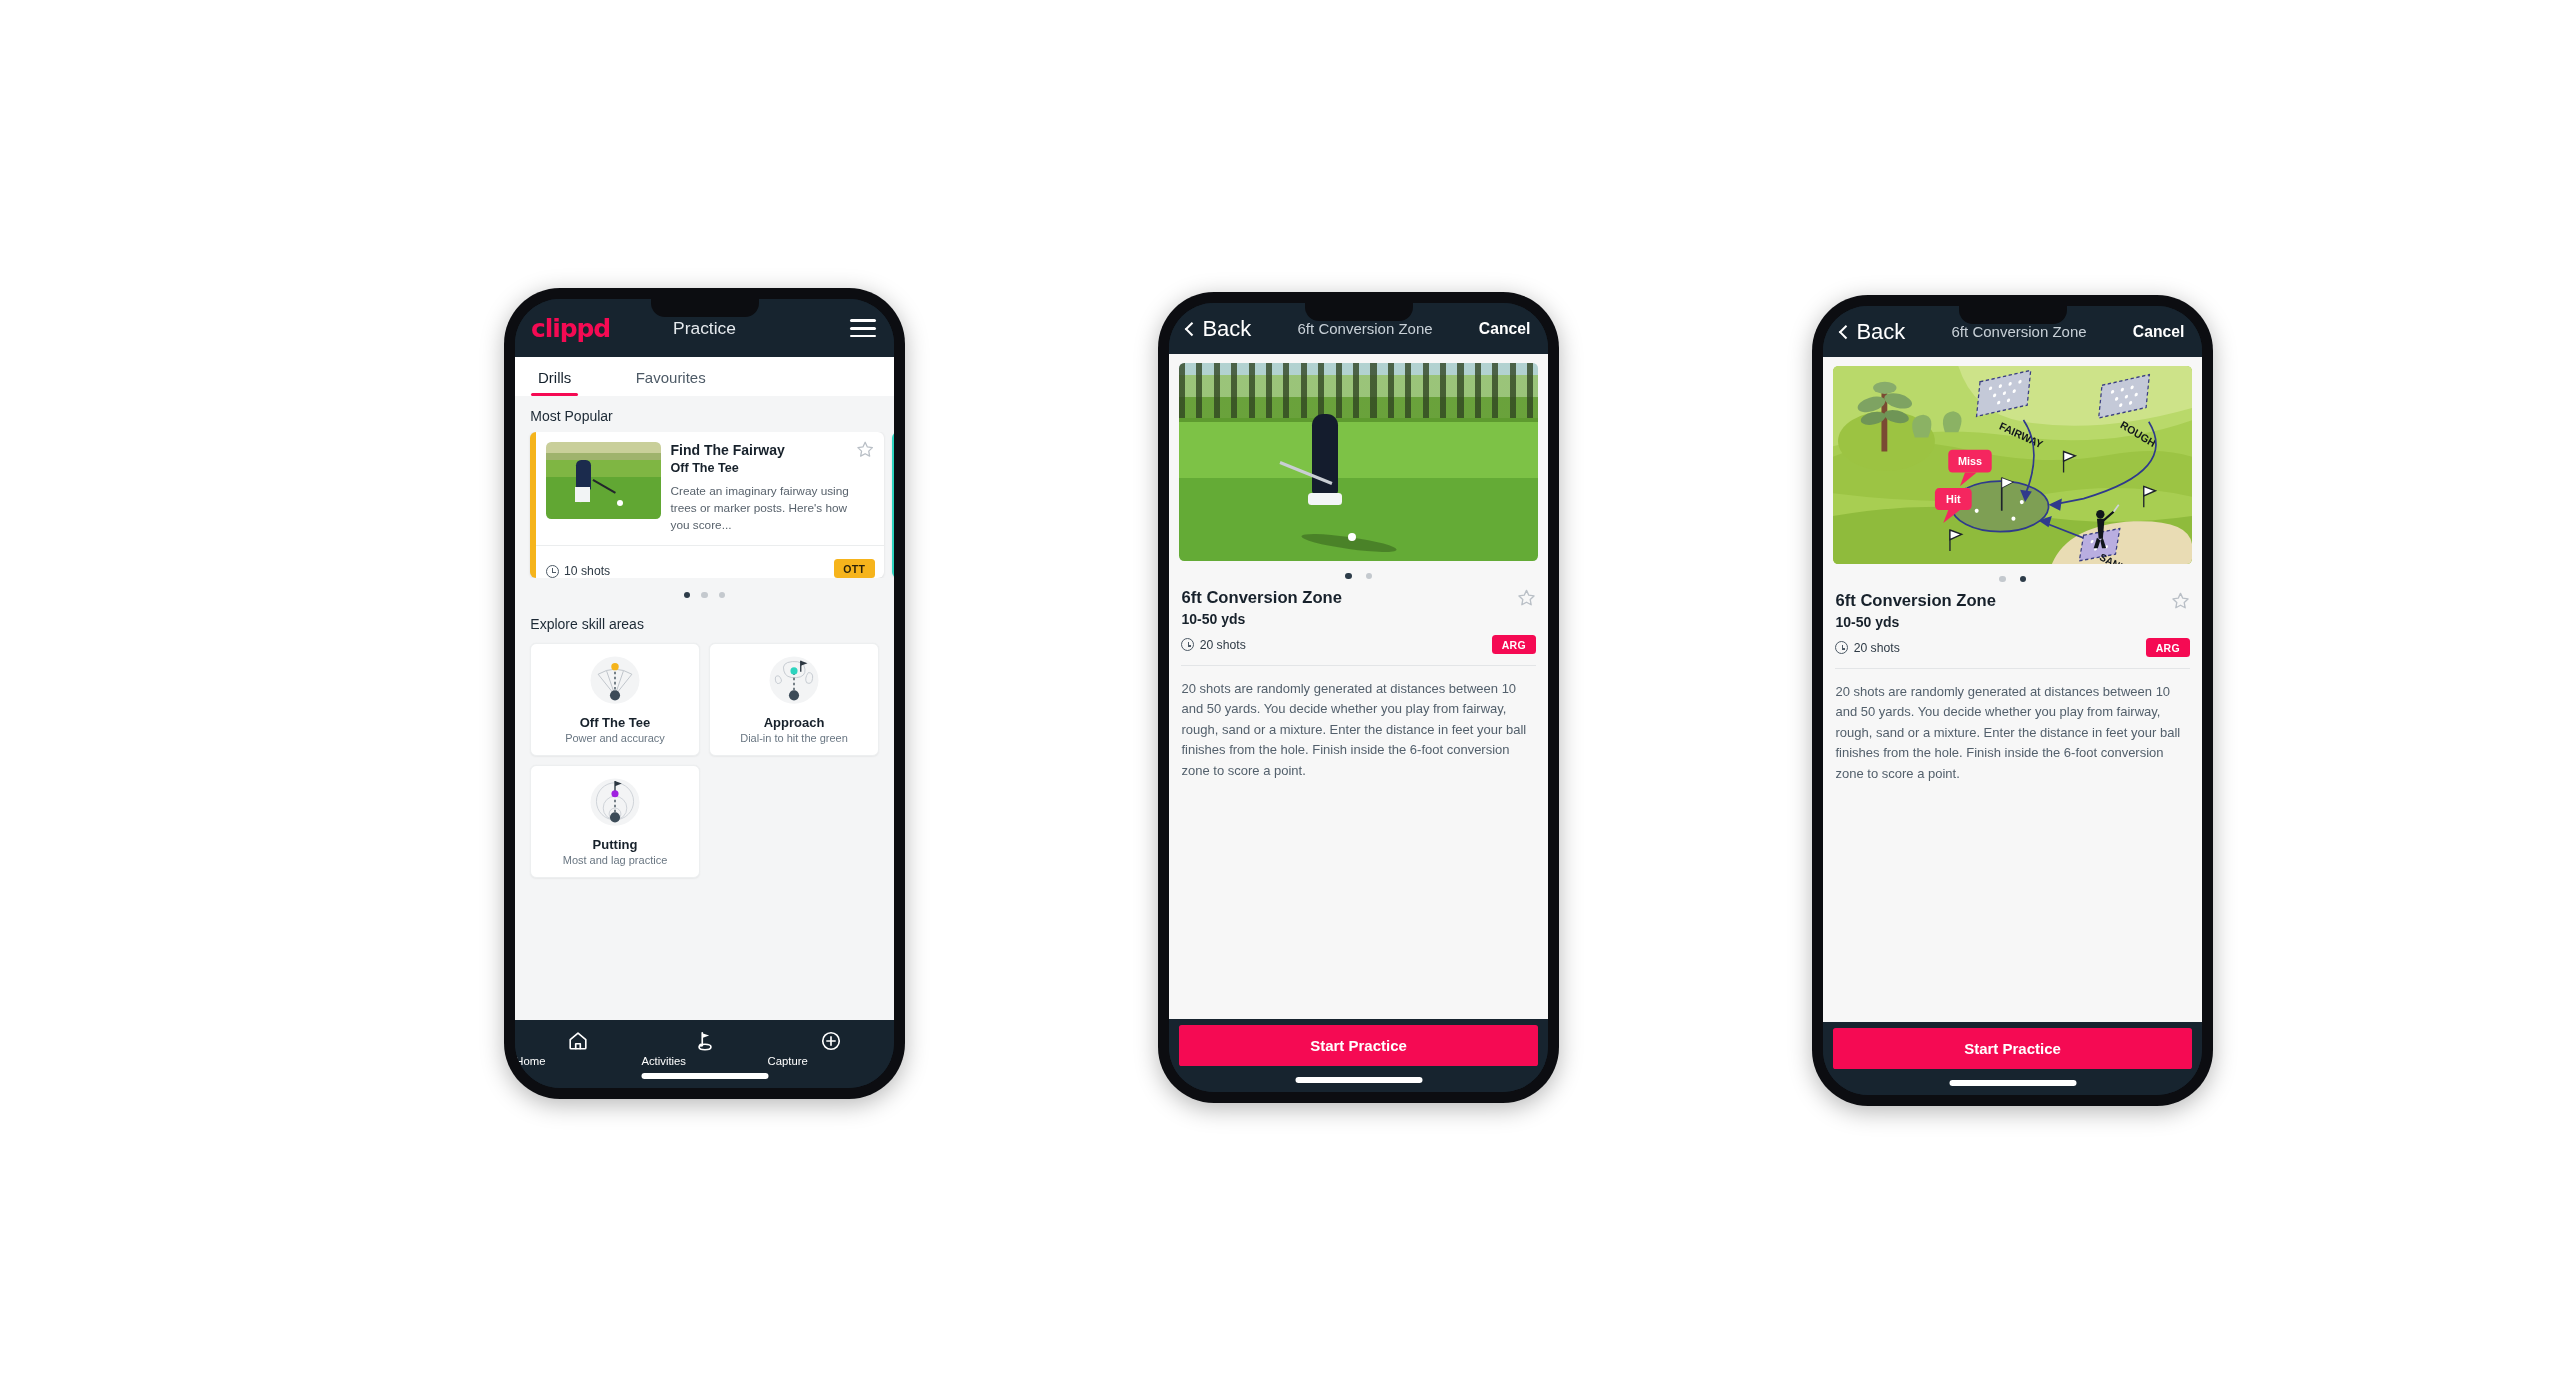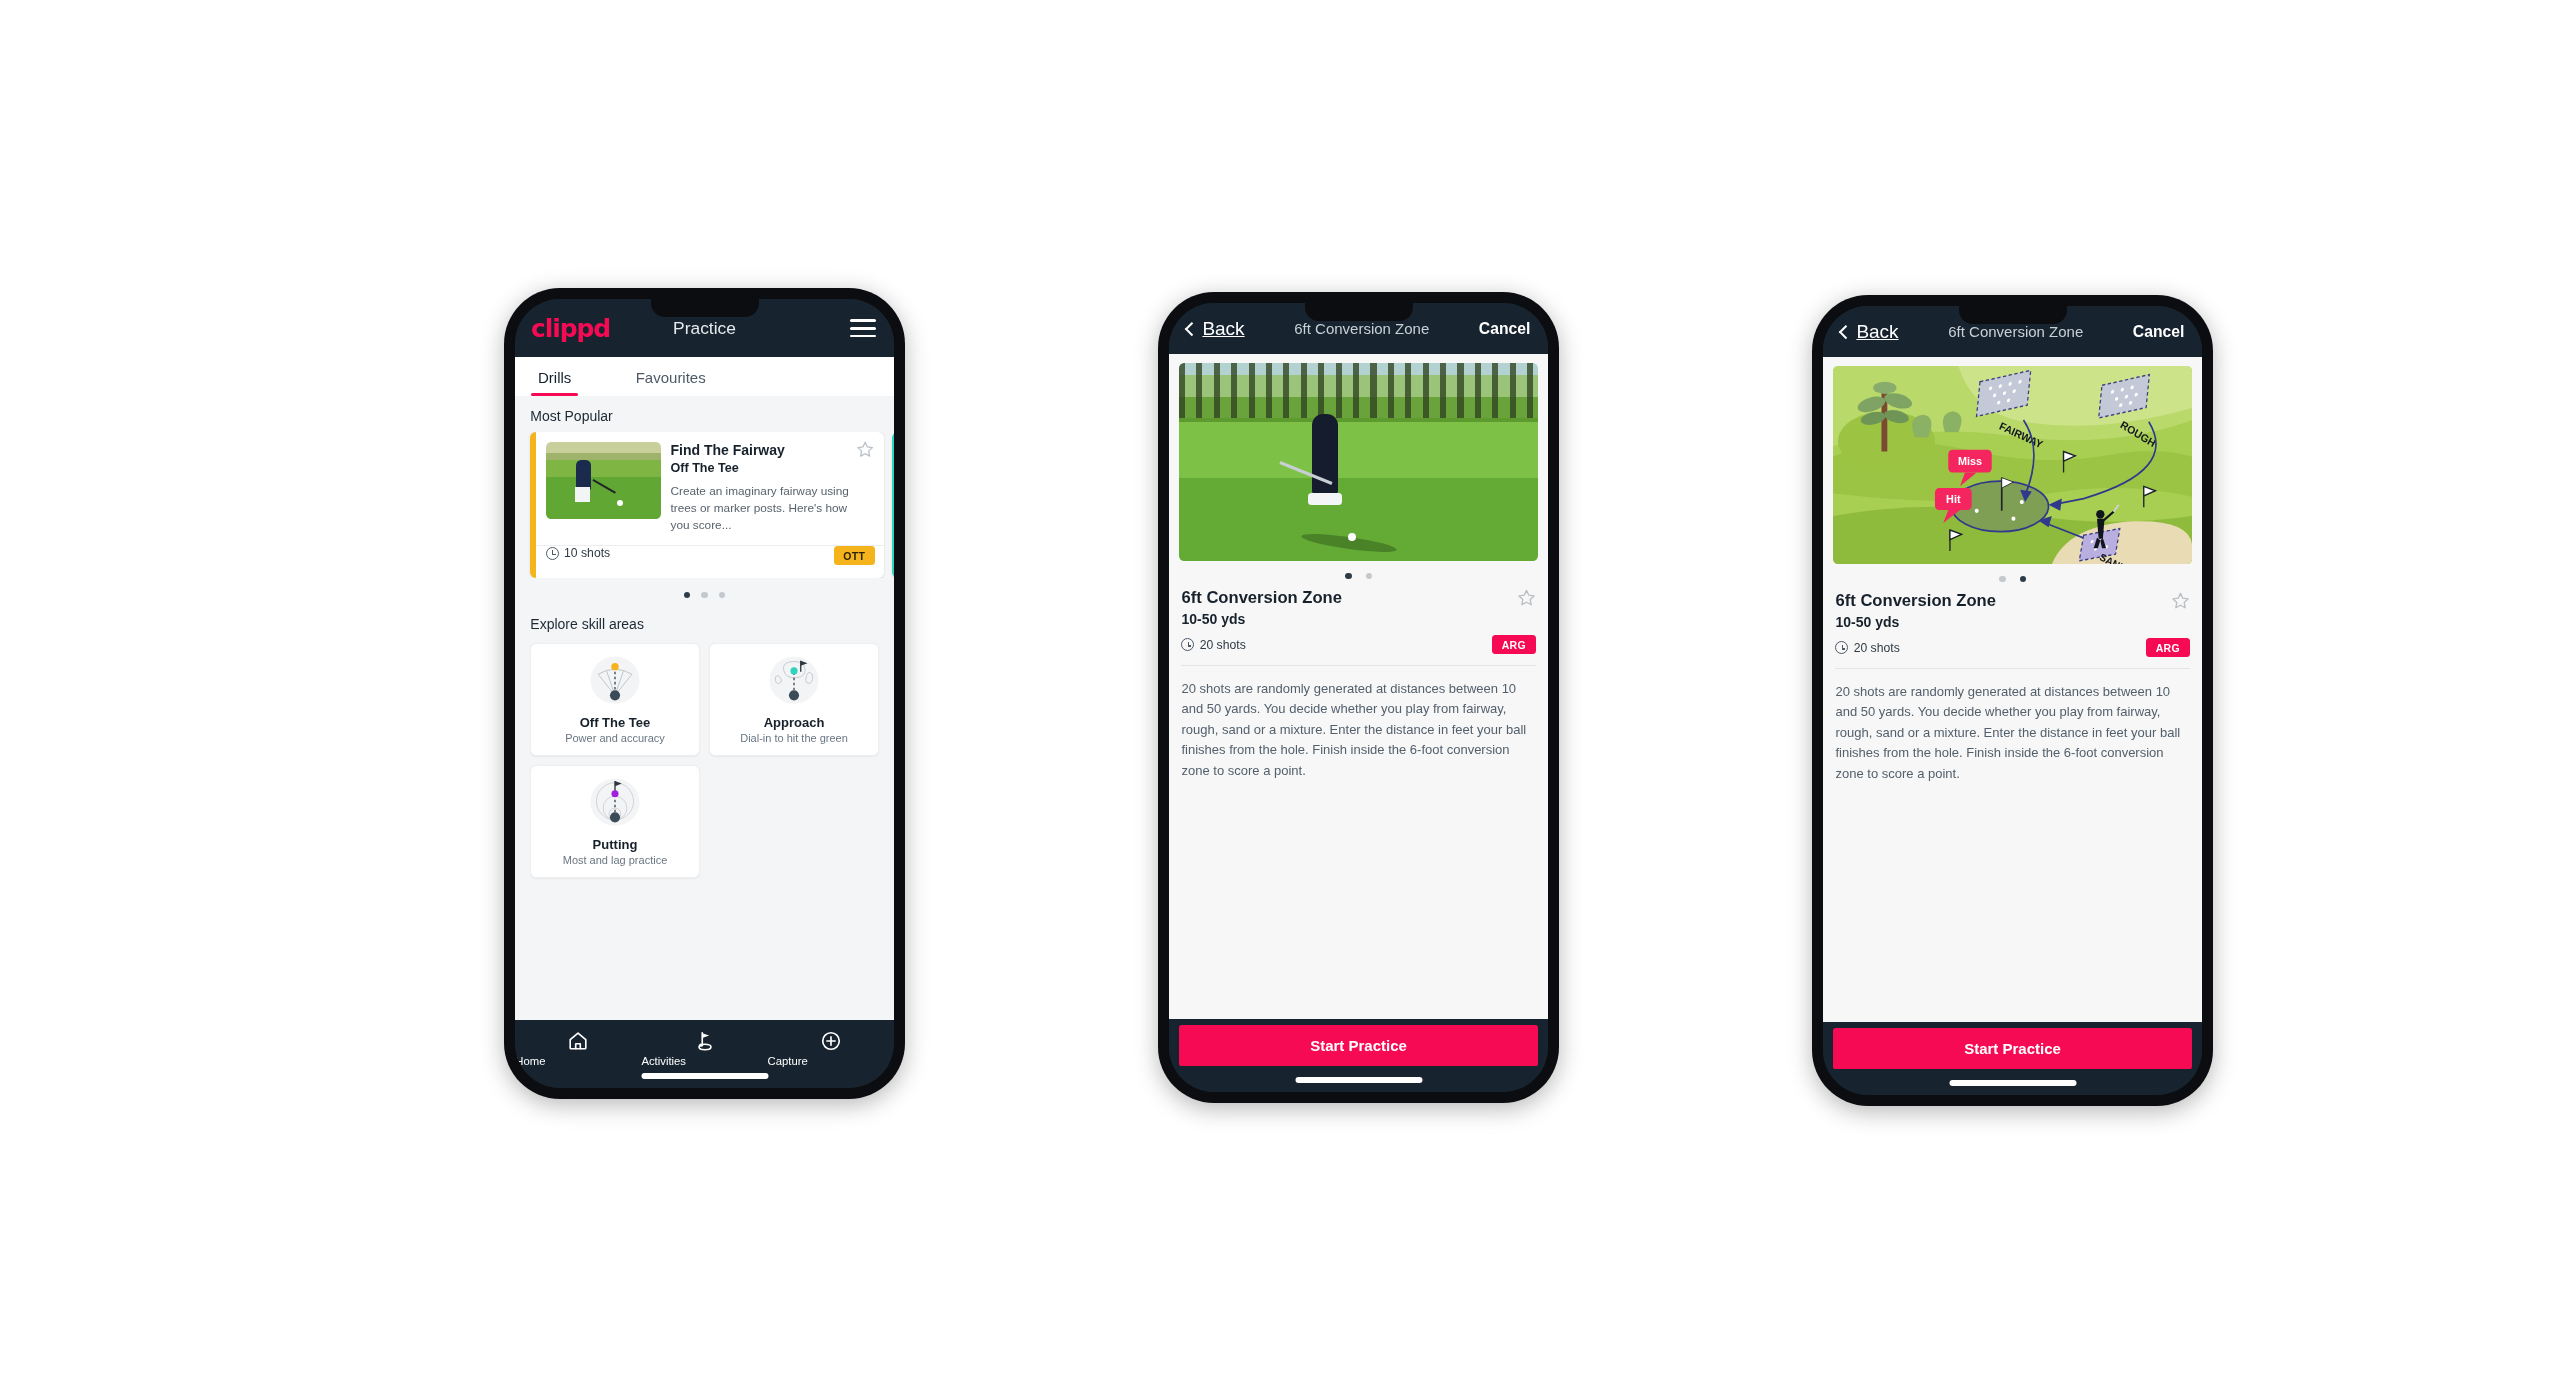--- a/index.html
+++ b/index.html
@@ -103,21 +103,21 @@
   .drill-name { font-size: 14px; font-weight: 700; color: #17212b; line-height: 1.25; }
   .drill-cat { font-size: 12.6px; font-weight: 700; color: #17212b; margin-top: 1.7px; }
   .drill-desc { font-size: 11.8px; color: #58626c; line-height: 1.45; margin-top: 7.8px; }
   .star {
     position: absolute; top: -1.7px; right: 0; width: 18.3px; height: 18.3px;
     color: #b9bfc6;
   }
   .star svg { width: 100%; height: 100%; display: block; }
 
   .drill-foot {
-    border-top: 0.9px solid #ebedee; height: 33px; display: flex; align-items: flex-start;
+    border-top: 0.9px solid #ebedee; height: 33px; display: flex; align-items: flex-end;
     padding: 0 9.6px; justify-content: space-between;
   }
   .shots { display: flex; align-items: center; gap: 5.2px; font-size: 12.2px; color: #2e3a45; }
   .clock-ic {
     width: 13px; height: 13px; border: 1.4px solid #4d5a66; border-radius: 50%;
     position: relative; flex: 0 0 auto;
   }
   .clock-ic::before { content:""; position:absolute; left:5.2px; top:2.6px; width:1.4px; height:4.4px; background:#4d5a66; }
   .clock-ic::after  { content:""; position:absolute; left:5.2px; top:6.1px; width:3.5px; height:1.4px; background:#4d5a66; }
   .badge {
@@ -155,21 +155,21 @@
   
   .phone-d { width: 401px; height: 811px; }
   #phone2 { left: 1158px; top: 292px; }
   #phone3 { left: 1812px; top: 295px; }
 
   .d-appbar {
     flex: 0 0 auto; height: 51px; background: #17242f;
     display: flex; align-items: center; justify-content: space-between;
     padding: 0 17.4px; color: #fff;
   }
-  .d-back { display: flex; align-items: center; gap: 6.1px; font-size: 19px; color: #fff; text-decoration: underline; }
+  .d-back { display: flex; align-items: center; gap: 6.1px; font-size: 22px; color: #fff; }
   .chev { width: 9.6px; height: 9.6px; border-left: 2.3px solid #fff; border-bottom: 2.3px solid #fff; transform: rotate(45deg); }
   .d-title { font-size: 15px; color: #c8d0d7; }
   .d-cancel { font-size: 15.7px; color: #fff; font-weight: 600; }
 
   .d-body { flex: 1 1 auto; background: #f7f7f7; display: flex; flex-direction: column; overflow: hidden; }
   .d-media-wrap { padding: 8.7px 9.6px 0; }
   .d-media { width: 100%; height: 198px; border-radius: 5.2px; overflow: hidden; position: relative; }
 
   
   .media-photo {

